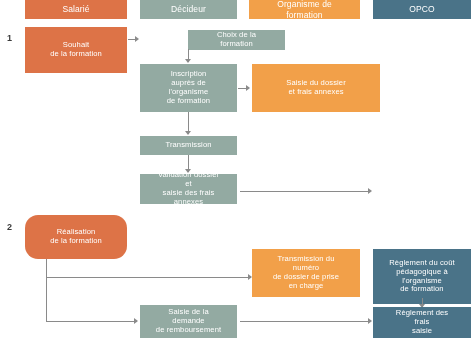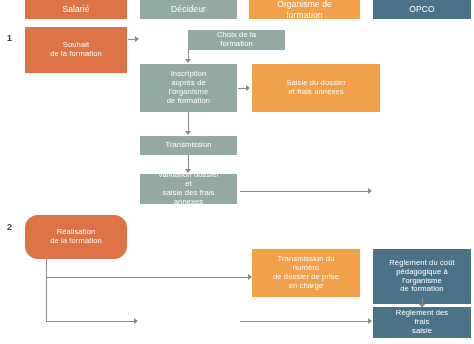--- a/index.html
+++ b/index.html
@@ -166,20 +166,24 @@
   <div class="node body-node c-opco" style="left:373px; top:249px; width:98px; height:55px;">
     <span>Règlement du coût
 pédagogique à
 l'organisme
 de formation</span>
   </div>
 
   <div class="conn conn-v" style="left:422px; top:298px; height:9px;"></div>
   <div class="arrow arrow-down" style="left:419px; top:304px;"></div>
 
+  <div class="node body-node c-decideur" style="left:140px; top:305px; width:97px; height:33px;">
+    <span>Saisie de la demande
+de remboursement</span>
+  </div>
 
   <div class="conn conn-h" style="left:240px; top:321px; width:130px;"></div>
   <div class="arrow arrow-right" style="left:368px; top:318px;"></div>
 
   <div class="node body-node c-opco" style="left:373px; top:307px; width:98px; height:31px;">
     <span>Règlement des frais
 saisie</span>
   </div>
 
 </div>

